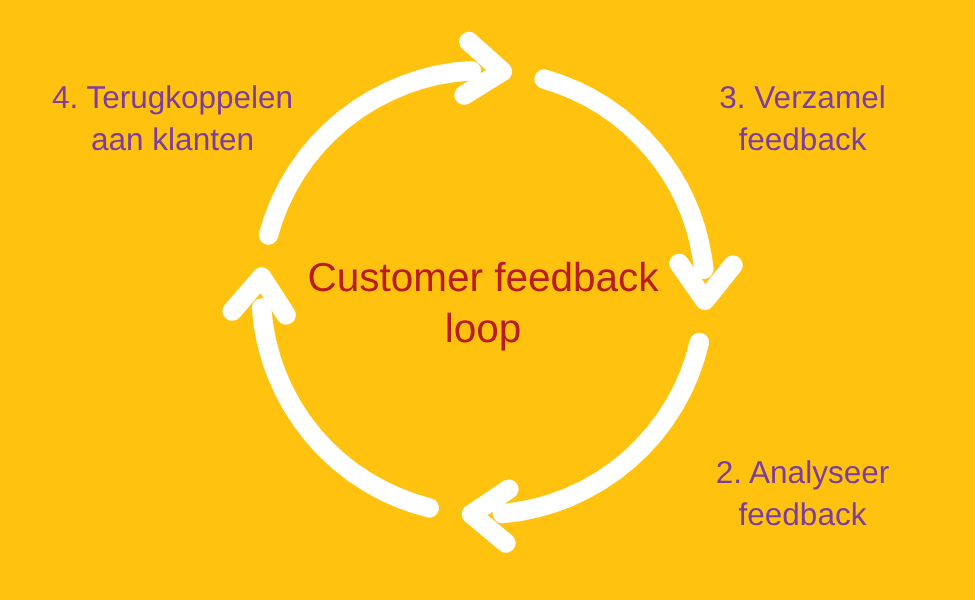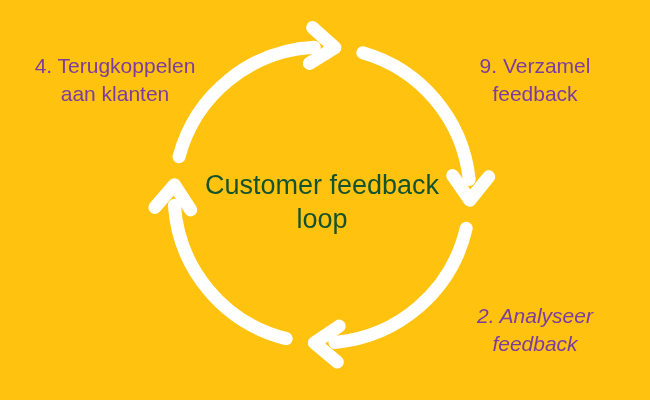--- a/index.html
+++ b/index.html
@@ -33,28 +33,28 @@
     width: 210px;
     text-align: center;
     color: #7b3da0;
     font-size: 21px;
     line-height: 28px;
     white-space: pre-line;
   }
   .pos-top-left     { left:  10px; top:  52px; }
   .pos-top-right    { left: 430px; top:  52px; }
   .pos-bottom-left  { left:  10px; top: 302px; }
-  .pos-bottom-right { left: 430px; top: 302px; font-style: italic; }
+  .pos-bottom-right { left: 430px; top: 302px; }
   .diagram-title {
     position: absolute;
     left: 172px;
     top: 168px;
     width: 300px;
     text-align: center;
-    color: #14532d;
+    color: #b91c1c;
     font-size: 27px;
     line-height: 34px;
     white-space: pre-line;
   }
 </style>
 </head>
 <body>
 
 <div class="stage">
 
@@ -66,21 +66,21 @@
     <path d="M 362.8 52.7 A 148 148 0 0 1 469.2 179.5"></path>
     <path d="M 488.7 176.8 L 469.9 200.2 L 452.7 175.6"></path>
 
     <path d="M 466.2 228.3 A 148 148 0 0 1 334.9 342.4"></path>
     <path d="M 337.3 362.0 L 314.3 342.8 L 339.2 326.1"></path>
 
     <path d="M 286.2 338.6 A 148 148 0 0 1 174.4 205.3"></path>
     <path d="M 154.8 207.4 L 174.4 184.7 L 190.7 209.9"></path>
   </svg>
 
-  <div class="step-label pos-top-right">9. Verzamel
+  <div class="step-label pos-top-right">3. Verzamel
 feedback</div>
 
   <div class="step-label pos-bottom-right">2. Analyseer
 feedback</div>
 
 
   <div class="step-label pos-top-left">4. Terugkoppelen
 aan klanten</div>
 
   <div class="diagram-title">Customer feedback

